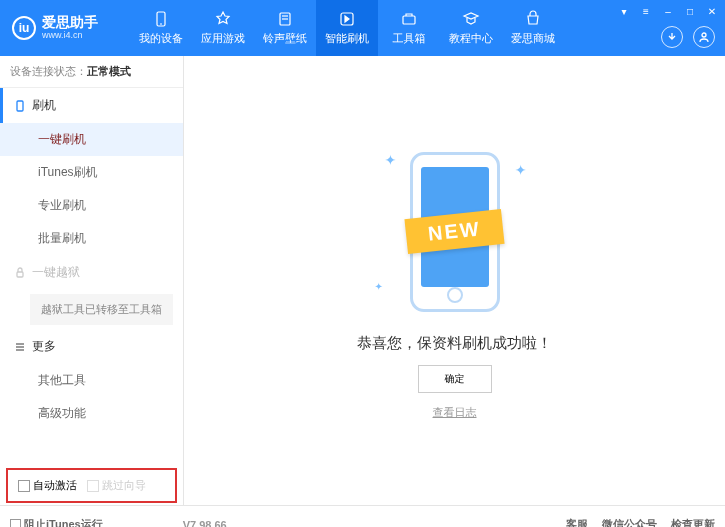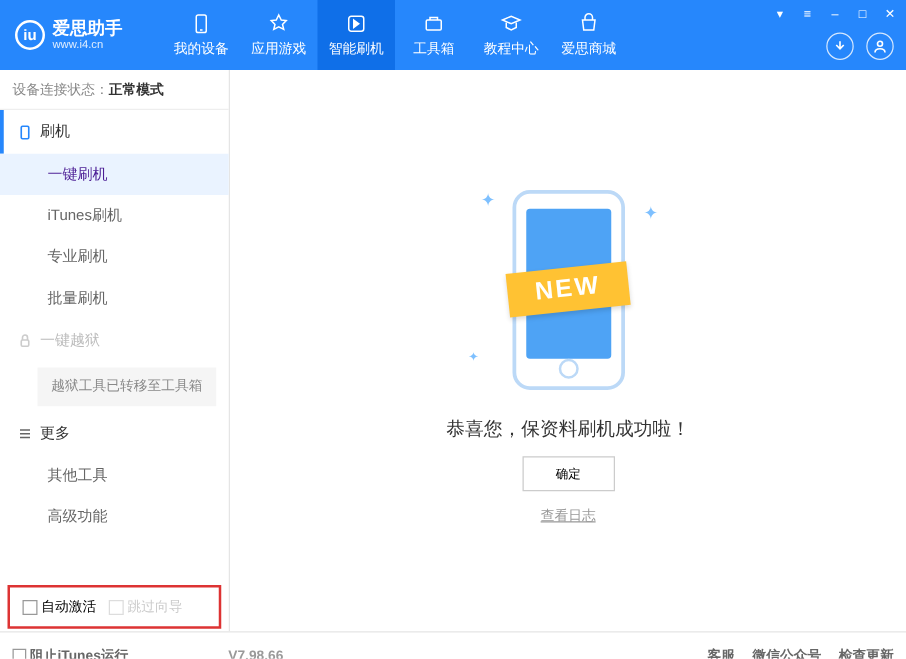--- a/index.html
+++ b/index.html
@@ -22,21 +22,21 @@
 
 .body-area { display: flex; height: 449px; }
 
 .sidebar { width: 184px; border-right: 1px solid #e5e5e5; display: flex; flex-direction: column; font-size: 12px; }
 .conn-status { padding: 8px 10px; color: #888; font-size: 11px; border-bottom: 1px solid #eee; }
 .conn-status .mode { color: #333; font-weight: bold; }
 .section-header { display: flex; align-items: center; gap: 6px; padding: 9px 14px; color: #333; cursor: pointer; }
 .section-header.accent { border-left: 3px solid #2687fc; padding-left: 11px; }
 .section-header.locked { color: #bbb; }
 .sub-item { padding: 8px 10px 8px 38px; color: #666; cursor: pointer; }
-.sub-item.active { background: #eaf3ff; color: #4c1d95; }
+.sub-item.active { background: #eaf3ff; color: #7f1d1d; }
 .sub-note { margin: 4px 10px 4px 30px; padding: 8px; background: #f5f5f5; color: #888; font-size: 11px; text-align: center; line-height: 1.4; }
 .checkbox-row { padding: 8px 10px; display: flex; gap: 10px; align-items: center; border: 2px solid #d33; margin: 2px 6px; }
 .cb-item { display: flex; align-items: center; gap: 3px; font-size: 11px; justify-content: flex-end; }
 .cb-item.disabled { color: #ccc; }
 .cb-box { width: 12px; height: 12px; border: 1px solid #999; background: #fff; }
 .cb-item.disabled .cb-box { border-color: #ddd; }
 .flex-spacer { flex: 1; }
 
 .main { flex: 1; display: flex; flex-direction: column; align-items: center; justify-content: center; gap: 12px; }
 .success-img { width: 180px; height: 180px; position: relative; display: flex; align-items: center; justify-content: center; }
@@ -78,20 +78,30 @@
         </span>
       <span>我的设备</span>
     </div>
     <div class="nav-item">
       <span class="nav-icon">
           <svg width="18" height="18" viewBox="0 0 18 18" fill="#fff">
             <path d="M9 2l2 4 4 .5-3 3 1 4-4-2-4 2 1-4-3-3 4-.5z" fill="none" stroke="#fff" stroke-width="1.2"></path>
           </svg>
         </span>
       <span>应用游戏</span>
+    </div>
+    <div class="nav-item">
+      <span class="nav-icon">
+          <svg width="18" height="18" viewBox="0 0 18 18" fill="none" stroke="#fff" stroke-width="1.2">
+            <rect x="4" y="3" width="10" height="12" rx="1"></rect>
+            <line x1="6" y1="6" x2="12" y2="6"></line>
+            <line x1="6" y1="9" x2="12" y2="9"></line>
+          </svg>
+        </span>
+      <span>铃声壁纸</span>
     </div>
     <div class="nav-item active">
       <span class="nav-icon">
           <svg width="18" height="18" viewBox="0 0 18 18" fill="none" stroke="#fff" stroke-width="1.2">
             <rect x="3" y="3" width="12" height="12" rx="2"></rect>
             <path d="M7 6l4 3-4 3z" fill="#fff"></path>
           </svg>
         </span>
       <span>智能刷机</span>
     </div>

